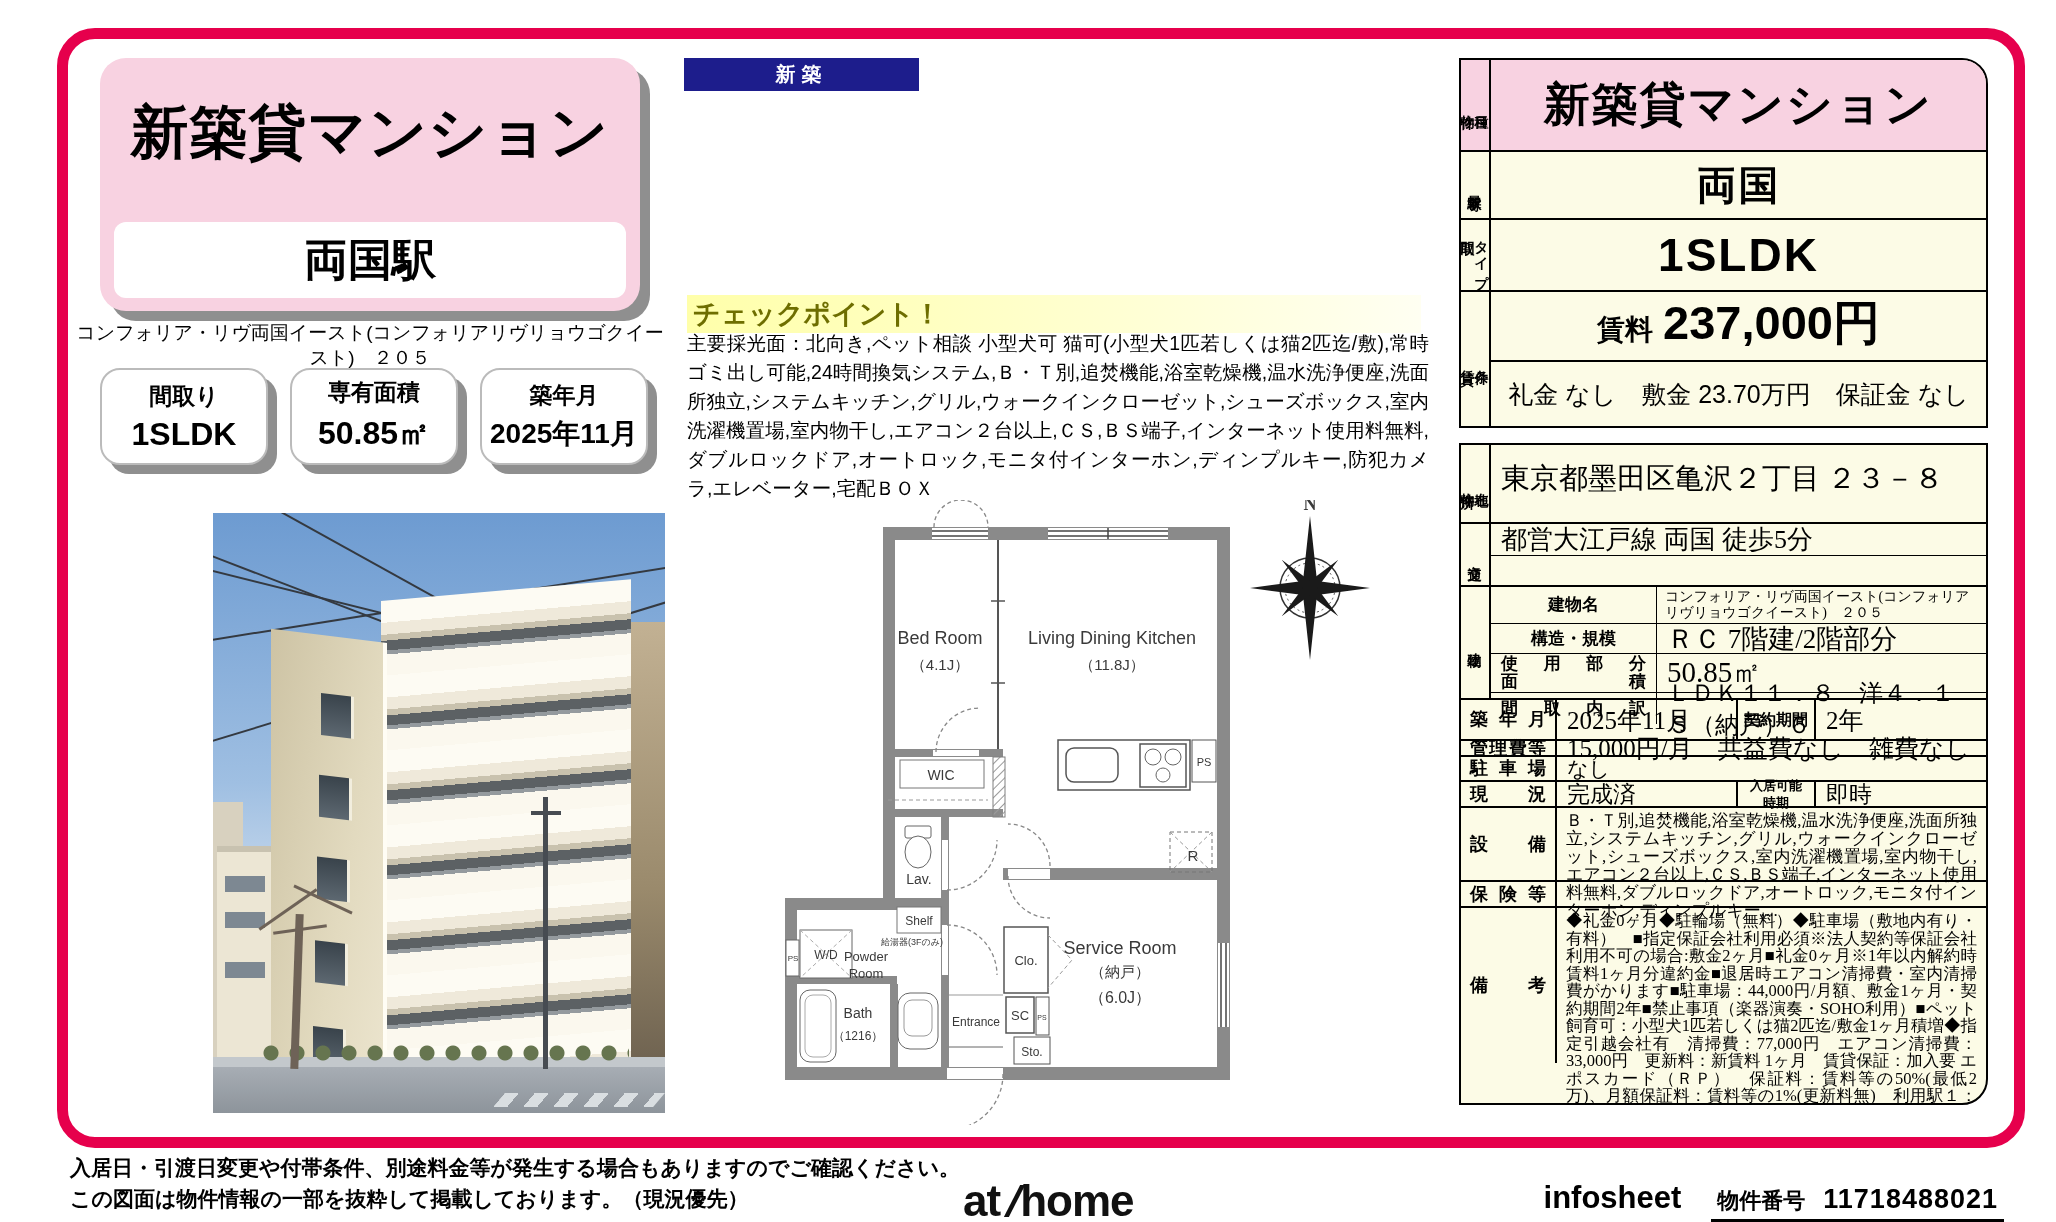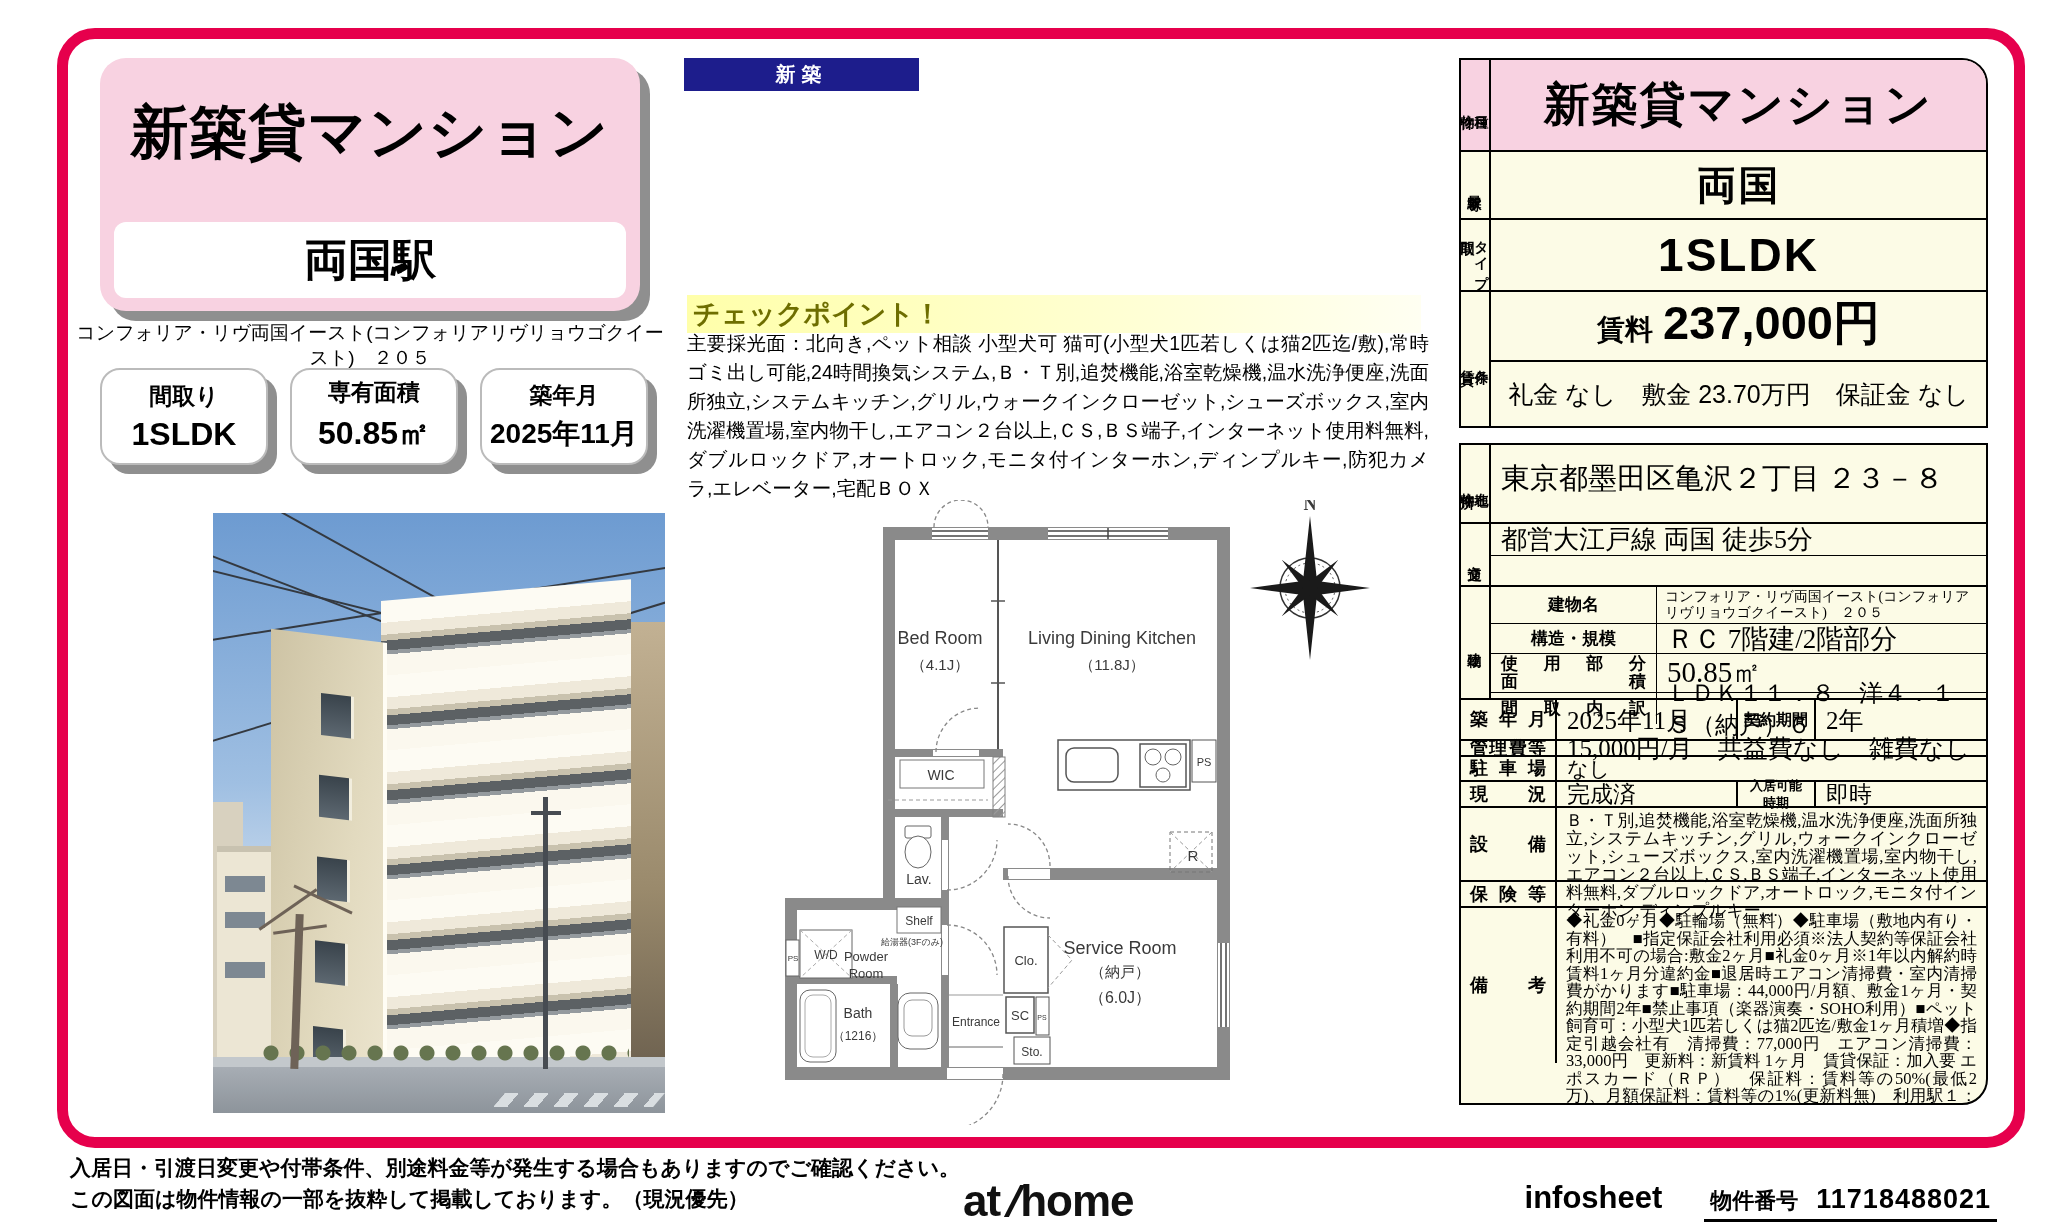--- a/index.html
+++ b/index.html
@@ -84,21 +84,21 @@
   .b-sub{display:flex;box-sizing:border-box;}
   .b-sub + .b-sub{border-top:1.5px solid #000;}
   .b-lab{width:166px;flex:none;box-sizing:border-box;border-right:1.5px solid #000;display:flex;align-items:center;justify-content:center;padding:0 10px;}
   .b-lab span{display:block;width:100%;font-size:17px;font-weight:bold;text-align:justify;text-align-last:justify;white-space:pre-line;line-height:18px;}
   .para{display:block;padding:4px 9px;text-align:justify;}
 
   
   .notice{position:absolute;left:70px;top:1152px;font-size:21px;font-weight:bold;line-height:31px;}
   .logo{position:absolute;left:963px;top:1176px;display:flex;align-items:center;font-weight:bold;font-size:44px;letter-spacing:-1px;color:#111;}
   .logo .slash{display:inline-block;width:5px;height:32px;background:#111;transform:skewX(-27deg);margin:0 3px 0 12px;}
-  .footer-right{position:absolute;right:59px;top:1180px;display:flex;align-items:baseline;gap:42px;}
+  .footer-right{position:absolute;right:52px;top:1180px;display:flex;align-items:baseline;gap:30px;}
   .sheetname{font-size:31px;font-weight:bold;}
   .propnum{display:flex;align-items:baseline;gap:18px;border-bottom:3px solid #000;padding:0 6px 3px 6px;}
   .propnum .nl{font-size:22px;font-weight:bold;}
   .propnum .nv{font-size:27px;font-weight:bold;letter-spacing:1px;}
 
   svg text{font-family:"Liberation Sans",sans-serif;fill:#3a3a3a;}
 </style>
 </head>
 <body>
 

